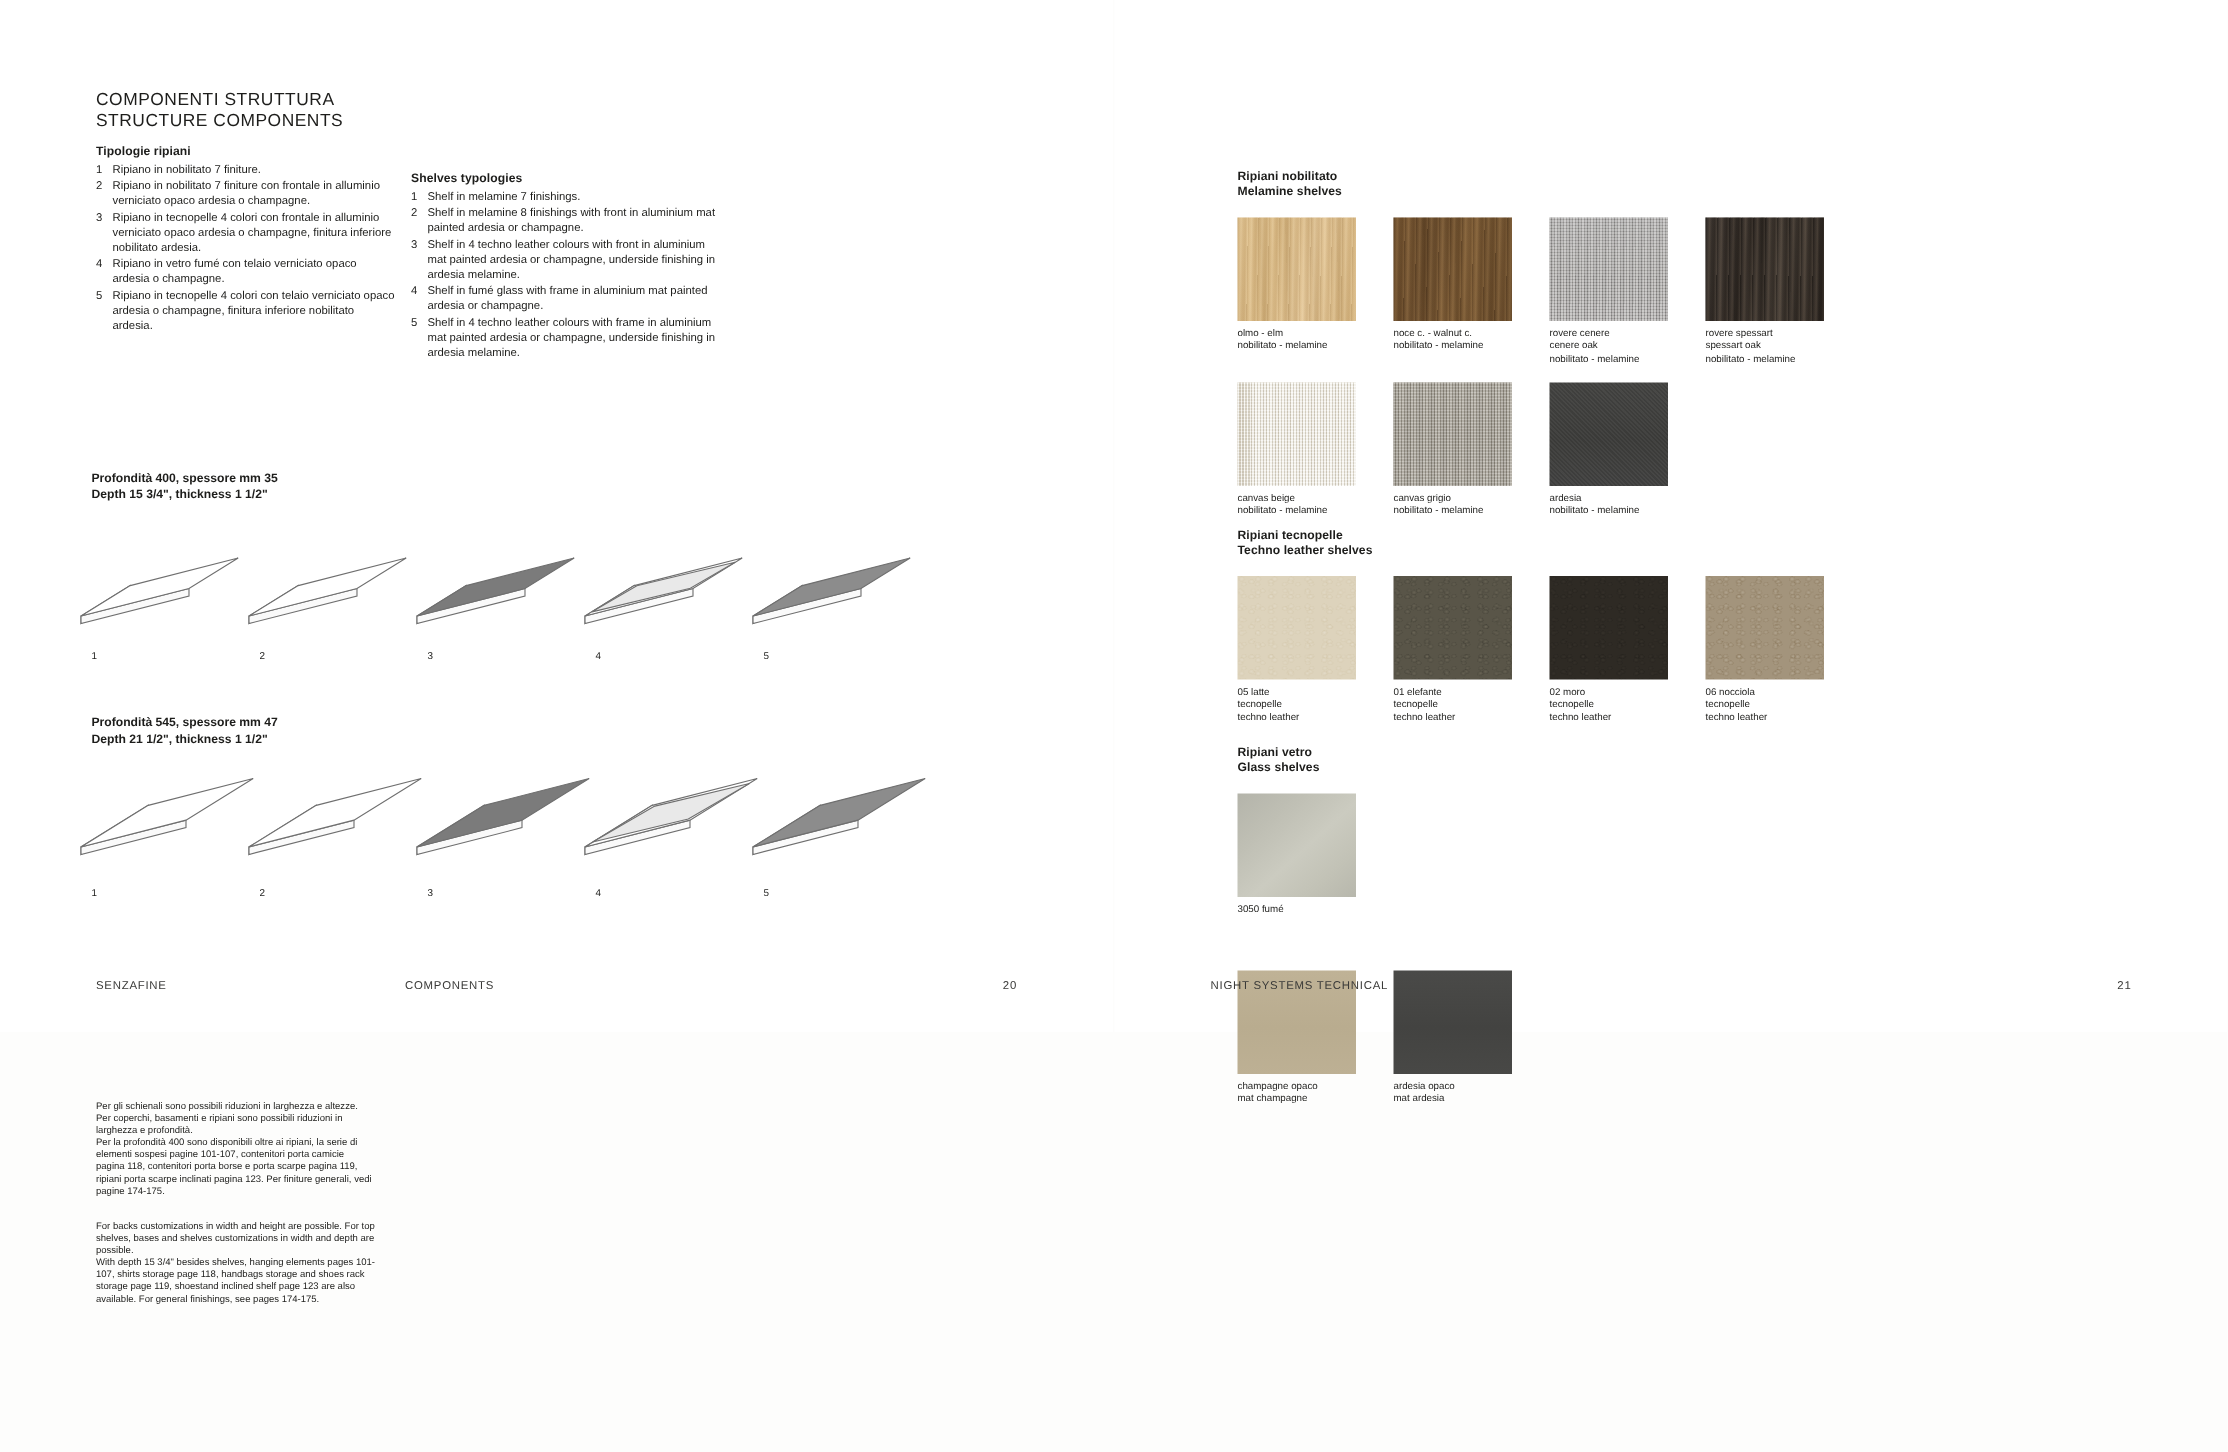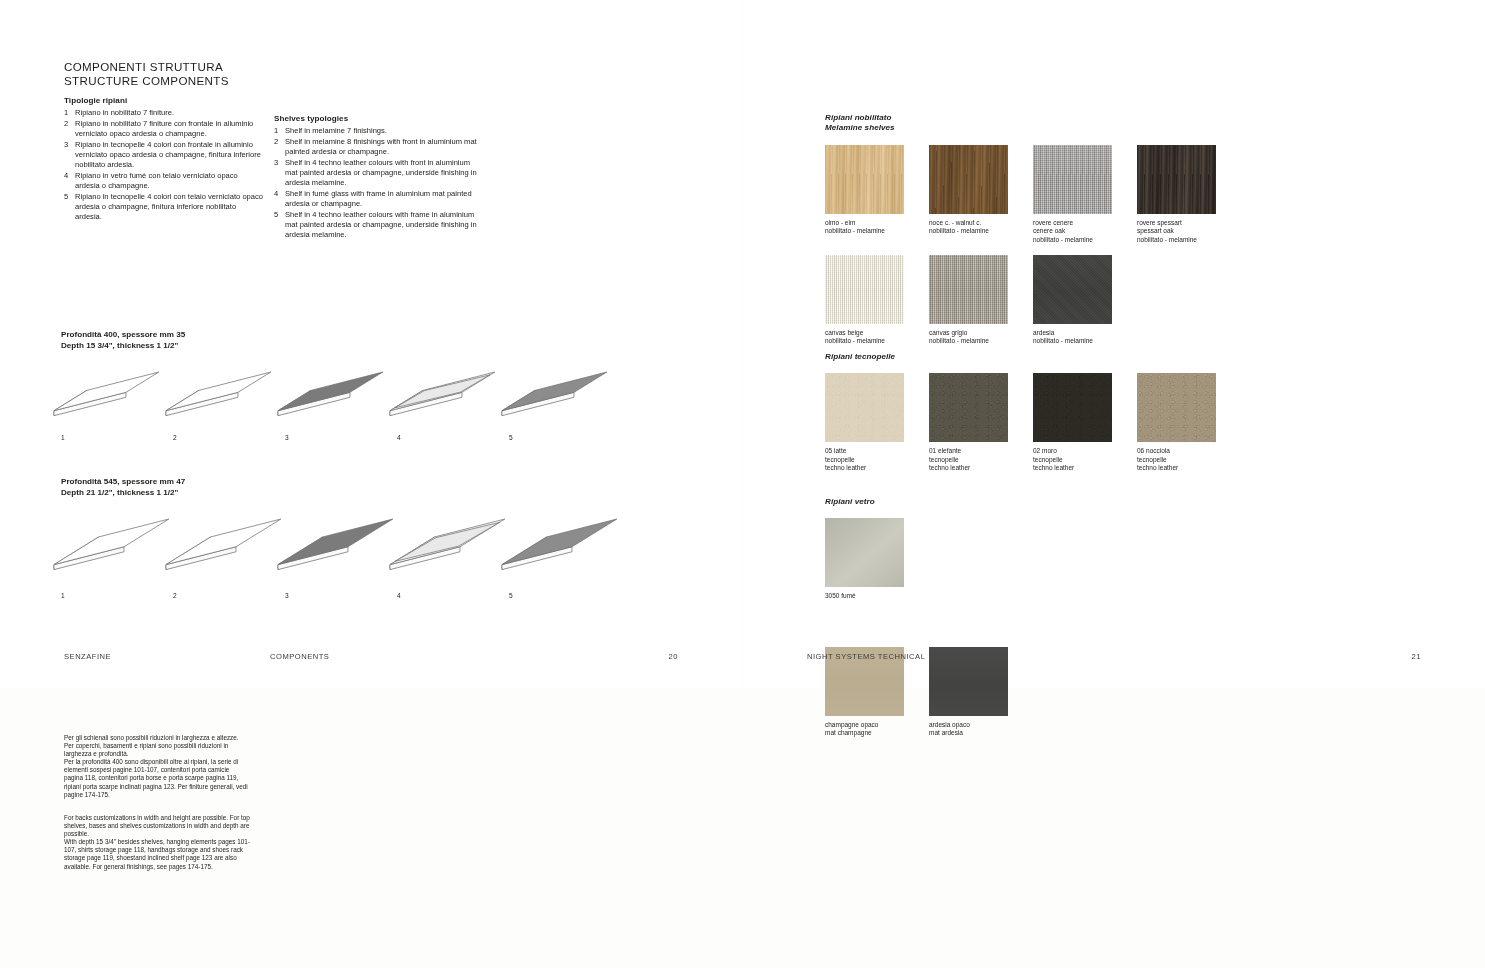--- a/index.html
+++ b/index.html
@@ -30,41 +30,41 @@
   .li{display:flex;margin-bottom:0px;}
   .li .num{width:11px;flex:0 0 11px;}
   .li .txt{flex:1;}
 
   #it-list{left:64px;top:96px;width:200px;}
   #en-list{left:274px;top:114px;width:207px;}
 
   
   .depth-head{position:absolute;font-size:8.1px;line-height:10.6px;font-weight:bold;}
   .depth-head div{white-space:nowrap;}
-  #depth1-head{left:61px;top:330px;}
+  #depth1-head{left:61px;top:314px;}
   #depth2-head{left:61px;top:477px;}
 
   .shelf-row{position:absolute;}
   #row1{left:52px;top:366px;width:600px;height:90px;}
   #row2{left:52px;top:513px;width:600px;height:100px;}
 
   .shelf-item{position:absolute;top:0;}
   .shelf-cap{position:absolute;font-size:6.6px;color:#1d1d1b;}
 
   .slab{position:relative;}
   .slab svg{display:block;overflow:visible;}
 
   
   .note{position:absolute;left:64px;font-size:6.35px;line-height:8.1px;width:186px;color:#1d1d1b;}
   #note-it{top:734px;}
   #note-en{top:814px;}
 
   
   .rsec{position:absolute;}
-  .rsec .sec-head{margin-bottom:0;font-style:italic;}
+  .rsec .sec-head{margin-bottom:0;}
   .sw-grid{position:relative;margin-top:11px;}
   .sw-cell{position:absolute;width:79px;}
   .sw{width:79px;height:69px;position:relative;overflow:hidden;}
   .sw-lbl{margin-top:5px;font-size:6.5px;line-height:8.4px;color:#1d1d1b;}
   .sw-lbl div{white-space:nowrap;}
 
   
   .footer{position:absolute;bottom:27px;font-size:7.6px;letter-spacing:.5px;color:#3a3a38;}
   .f-brand{left:64px;}
   .f-sec{left:270px;}
@@ -409,20 +409,21 @@
               <div>ardesia</div>
               <div>nobilitato - melamine</div>
             </div>
           </div>
         </div>
     </div>
 
     <div class="rsec" id="sec-leather" style="left:82px;top:352px;width:620px;">
       <div class="sec-head">
         <div>Ripiani tecnopelle</div>
+        <div>Techno leather shelves</div>
       </div>
       <div class="sw-grid" id="grid-leather" style="height:110px;">
           <div class="sw-cell" style="left: 0px; top: 0px;">
             <div class="sw leather lt-latte"></div>
             <div class="sw-lbl">
               <div>05 latte</div>
               <div>tecnopelle</div>
               <div>techno leather</div>
             </div>
           </div>
@@ -449,20 +450,21 @@
               <div>tecnopelle</div>
               <div>techno leather</div>
             </div>
           </div>
         </div>
     </div>
 
     <div class="rsec" id="sec-glass" style="left:82px;top:470px;width:620px;margin-top:27px;">
       <div class="sec-head">
         <div>Ripiani vetro</div>
+        <div>Glass shelves</div>
       </div>
       <div class="sw-grid" id="grid-glass" style="height:95px;">
           <div class="sw-cell" style="left: 0px; top: 0px;">
             <div class="sw tex-glass"></div>
             <div class="sw-lbl">
               <div>3050 fumé</div>
             </div>
           </div>
         </div>
     </div>

